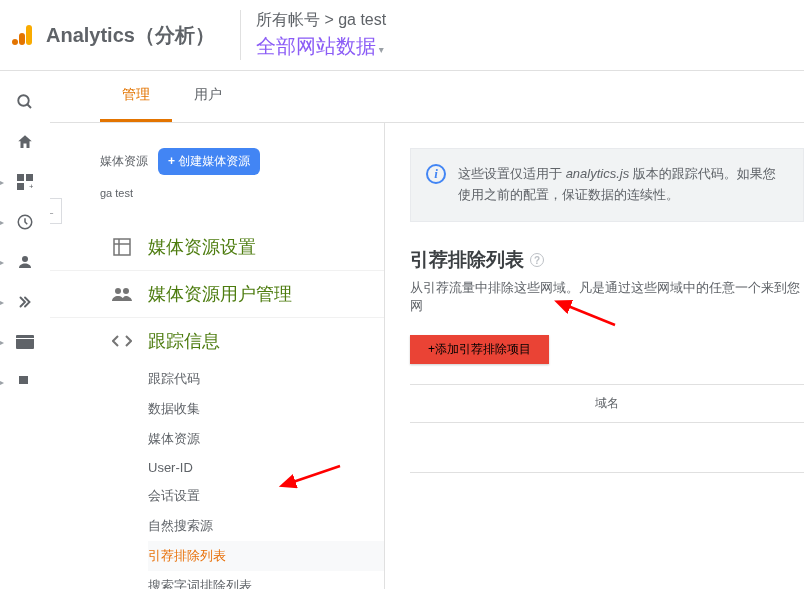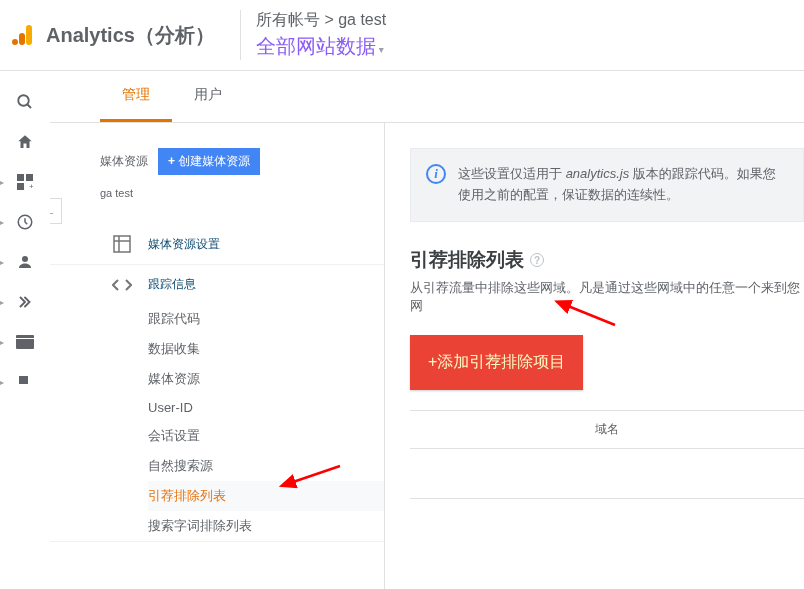--- a/index.html
+++ b/index.html
@@ -24,45 +24,45 @@
     
     .tabs { display: flex; align-items: flex-end; padding-left: 50px; border-bottom: 1px solid #e0e0e0; }
     .tab { padding: 15px 22px; font-size: 14px; color: #5f6368; cursor: pointer; border-bottom: 3px solid transparent; }
     .tab.active { color: #e37400; border-bottom-color: #e37400; }
     
     .content { flex: 1; display: flex; }
     
     .left-col { width: 335px; padding: 25px 0 0 0; border-right: 1px solid #e0e0e0; overflow-y: auto; position: relative; }
     .col-head { display: flex; align-items: center; padding-left: 50px; margin-bottom: 12px; gap: 10px; }
     .col-label { font-size: 12px; color: #5f6368; }
-    .create-btn { background: #4285f4; color: #fff; padding: 5px 10px; border: none; border-radius: 0; font-size: 12px; cursor: pointer; }
+    .create-btn { background: #4285f4; color: #fff; padding: 5px 10px; border: none; border-radius: 6px; font-size: 12px; cursor: pointer; }
     .create-btn::before { content: "+ "; font-weight: bold; }
     .sub-label { padding-left: 50px; font-size: 11px; color: #5f6368; margin-bottom: 25px; }
     
     .back-arrow-wrap { position: absolute; left: -14px; top: 75px; }
     .back-arrow { width: 26px; height: 26px; background: #fff; border: 1px solid #dadce0; display: flex; align-items: center; justify-content: center; cursor: pointer; font-size: 14px; color: #5f6368; position: relative; z-index: 2; }
     
-    .nav-item { display: flex; align-items: center; padding: 11px 0 11px 60px; cursor: pointer; color: #0c4a6e; font-size: 12px; border-top: 1px solid #f1f1f1; }
+    .nav-item { display: flex; padding: 11px 0 11px 60px; cursor: pointer; color: #4d7c0f; font-size: 18px; border-top: 1px solid #f1f1f1; }
     .nav-item.first { border-top: none; }
     .nav-item .nav-ico { width: 24px; margin-right: 14px; color: #757575; display: flex; align-items: center; justify-content: center; }
     .sub-nav { padding-left: 98px; }
     .sub-nav-item { padding: 6px 0; font-size: 13px; color: #5f6368; cursor: pointer; }
     .sub-nav-item.active { color: #e8710a; background: #f8f9fa; }
     
     .right-col { flex: 1; padding: 25px 0 0 25px; display: flex; flex-direction: column; }
     .notice-box { background: #f1f3f4; border: 1px solid #e8eaed; display: flex; padding: 15px; gap: 12px; }
     .notice-icon { width: 20px; height: 20px; border: 2px solid #4285f4; color: #4285f4; border-radius: 50%; display: flex; align-items: center; justify-content: center; flex-shrink: 0; font-style: italic; font-family: serif; font-weight: bold; font-size: 13px; }
     .notice-text { color: #5f6368; line-height: 1.6; font-size: 13px; }
     .notice-text em { font-style: italic; color: #5f6368; }
     
     .page-h { font-size: 19px; color: #3c4043; margin-top: 25px; font-weight: 700; }
     .help-q { display: inline-block; width: 14px; height: 14px; border: 1px solid #bdc1c6; color: #bdc1c6; border-radius: 50%; font-size: 10px; line-height: 14px; text-align: center; margin-left: 6px; vertical-align: 2px; }
     .page-desc { color: #5f6368; margin-top: 6px; font-size: 13px; }
     
-    .add-btn { background: #ea4335; color: #fef9c3; border: none; padding: 17px 18px; font-size: 16px; margin-top: 20px; cursor: pointer; box-shadow: 0 1px 2px rgba(0,0,0,0.2); }
+    .add-btn { background: #ea4335; color: #000000; border: none; padding: 6px 18px; font-size: 12px; margin-top: 20px; cursor: pointer; box-shadow: 0 1px 2px rgba(0,0,0,0.2); }
     
     .table-head { margin-top: 20px; border-top: 1px solid #e0e0e0; border-bottom: 1px solid #e0e0e0; padding: 10px 20px; font-size: 12px; color: #5f6368; text-align: center; }
     .table-body { border-bottom: 1px solid #e0e0e0; height: 50px; }
     
     .arrow-annotation { position: absolute; pointer-events: none; }
     .arrow-annotation svg { overflow: visible; }
   </style>
 </head>
 <body>
 
@@ -163,20 +163,30 @@
               <svg width="18" height="18" viewBox="0 0 18 18" fill="none" stroke="#757575" stroke-width="1.5">
                 <rect x="1" y="1" width="16" height="16"></rect>
                 <line x1="1" y1="6" x2="17" y2="6"></line>
                 <line x1="6" y1="1" x2="6" y2="17"></line>
               </svg>
             </span>
           <span>媒体资源设置</span>
         </div>
         <div class="nav-item">
           <span class="nav-ico">
+              <svg width="20" height="14" viewBox="0 0 20 14" fill="#757575">
+                <circle cx="6" cy="4" r="3"></circle>
+                <circle cx="14" cy="4" r="3"></circle>
+                <path d="M0 14c0-3 3-5 6-5s6 2 6 5M10 14c0-3 2-5 4-5s6 2 6 5"></path>
+              </svg>
+            </span>
+          <span>媒体资源用户管理</span>
+        </div>
+        <div class="nav-item">
+          <span class="nav-ico">
               <svg width="20" height="14" viewBox="0 0 20 14" fill="none" stroke="#757575" stroke-width="2">
                 <path d="M6 2L1 7l5 5M14 2l5 5-5 5"></path>
               </svg>
             </span>
           <span>跟踪信息</span>
         </div>
         <div class="sub-nav">
           <div class="sub-nav-item">跟踪代码</div>
           <div class="sub-nav-item">数据收集</div>
           <div class="sub-nav-item">媒体资源</div>

